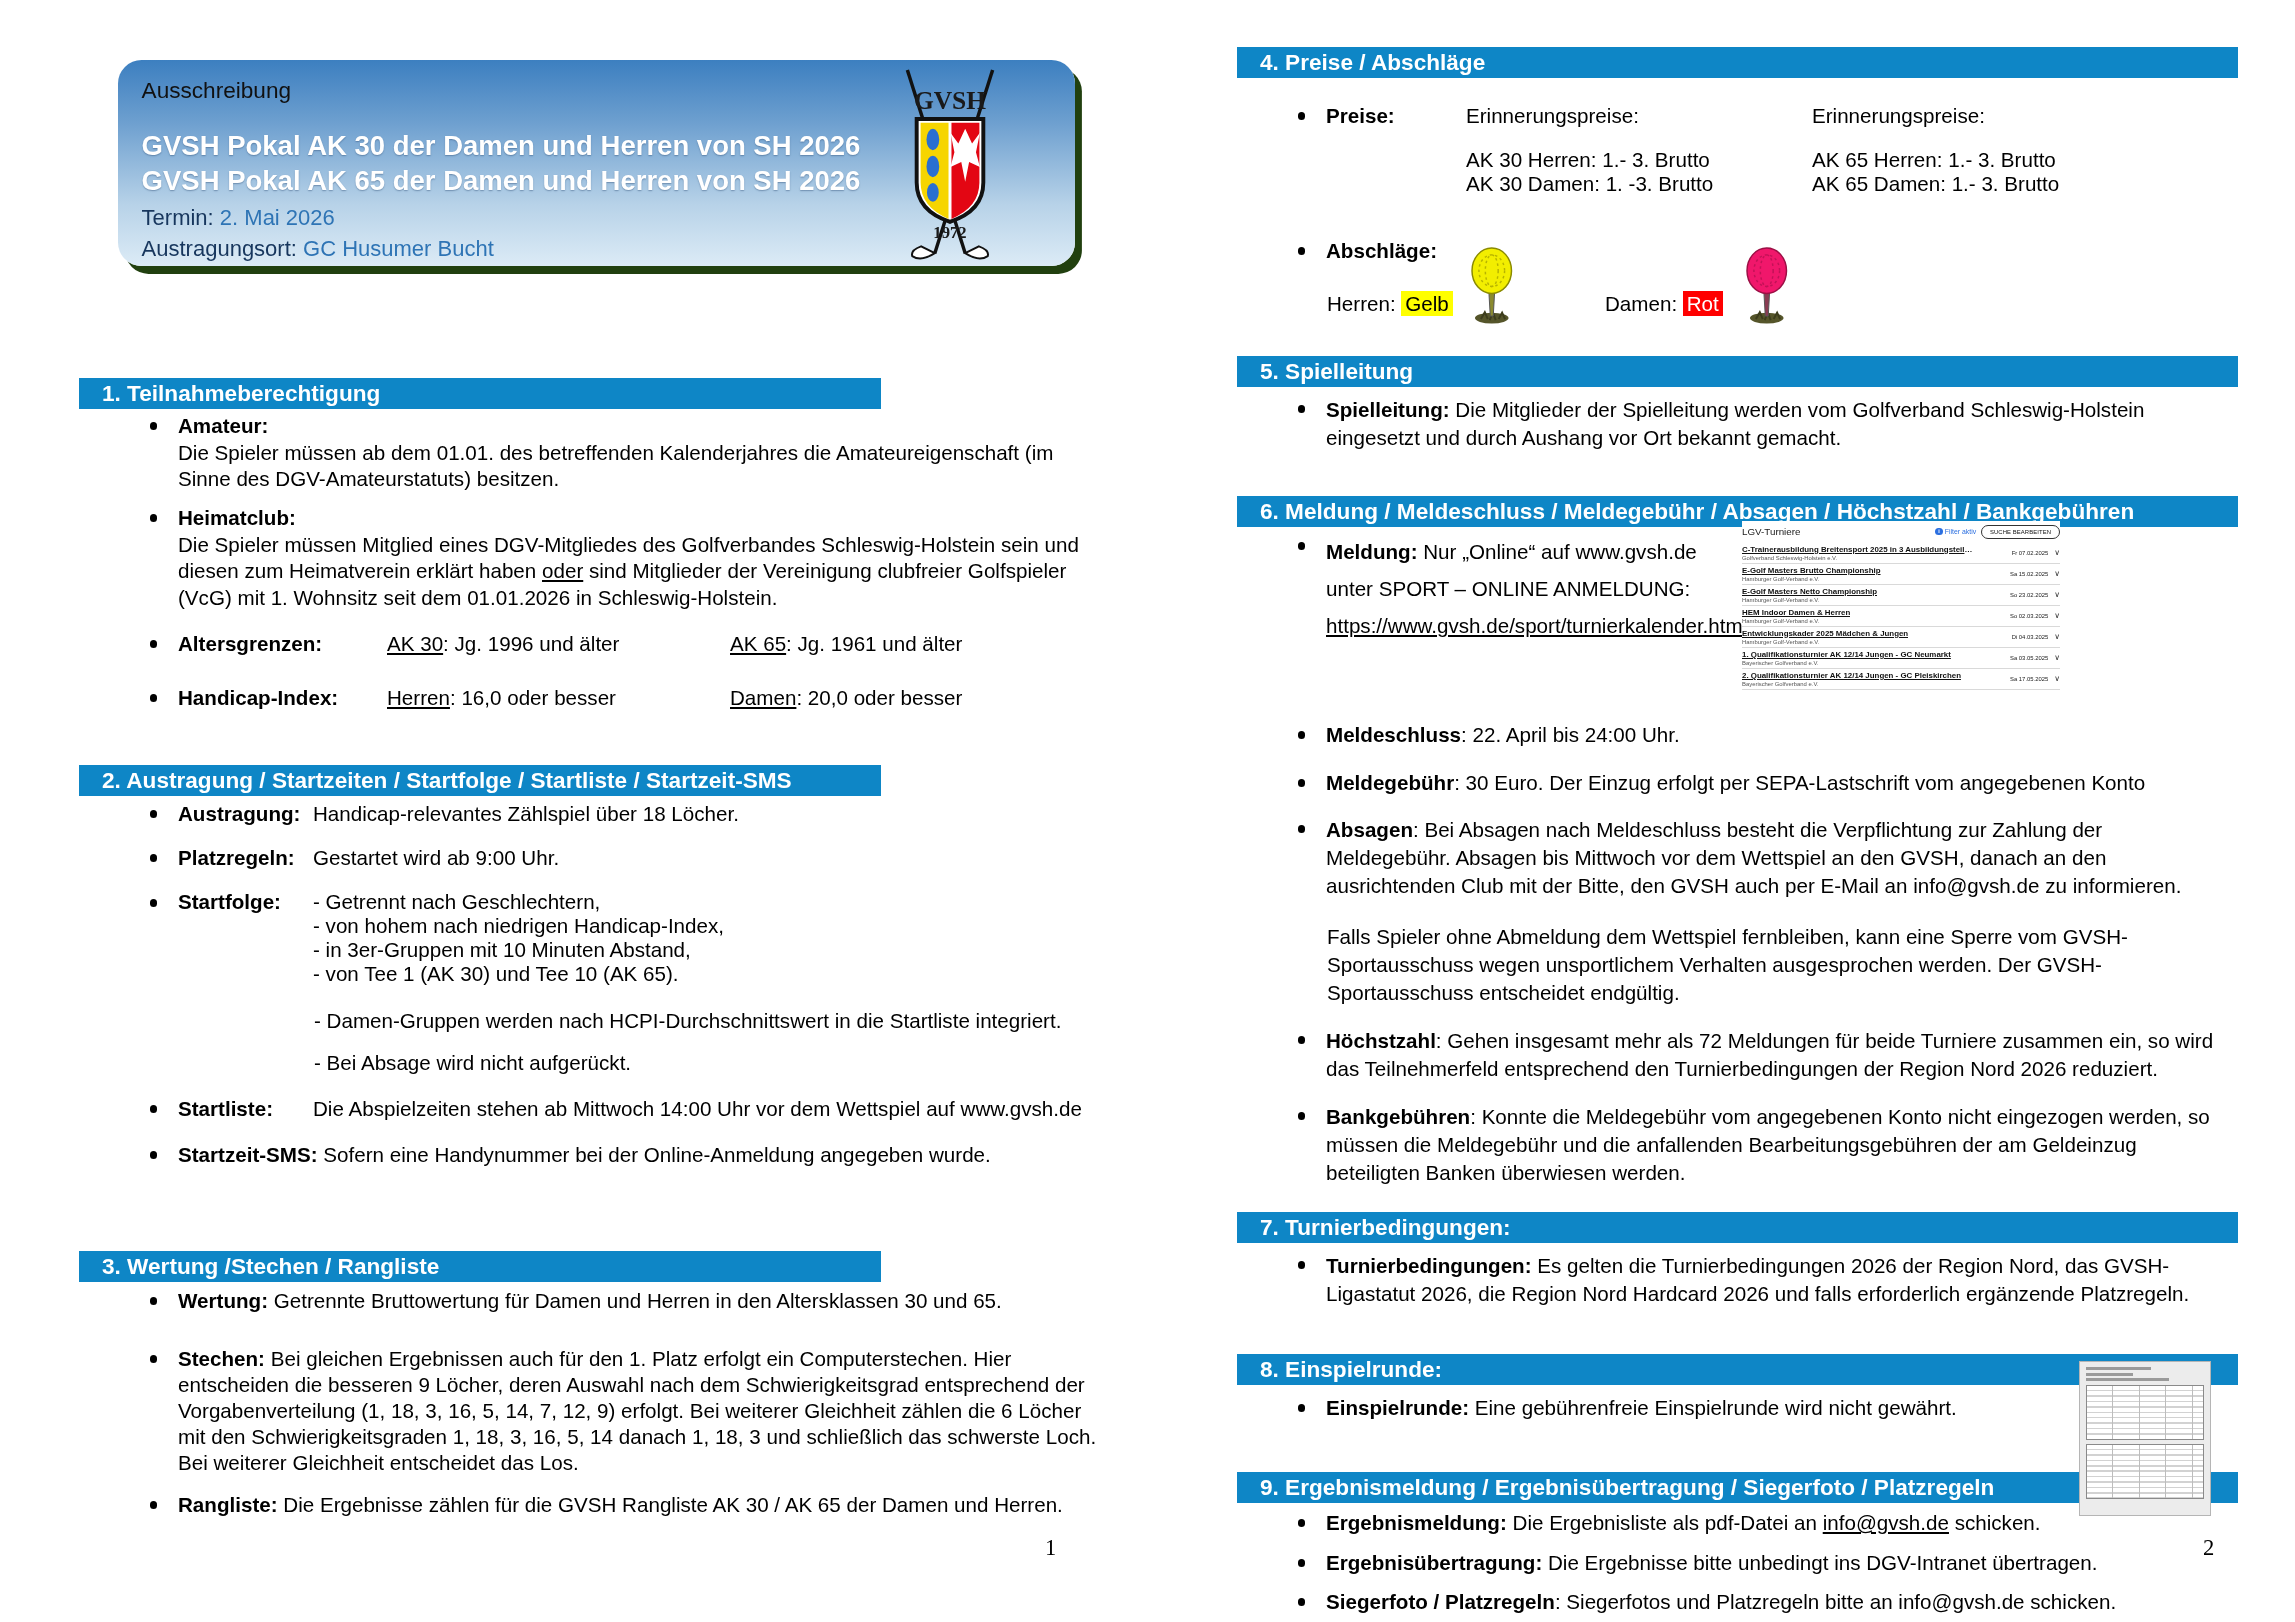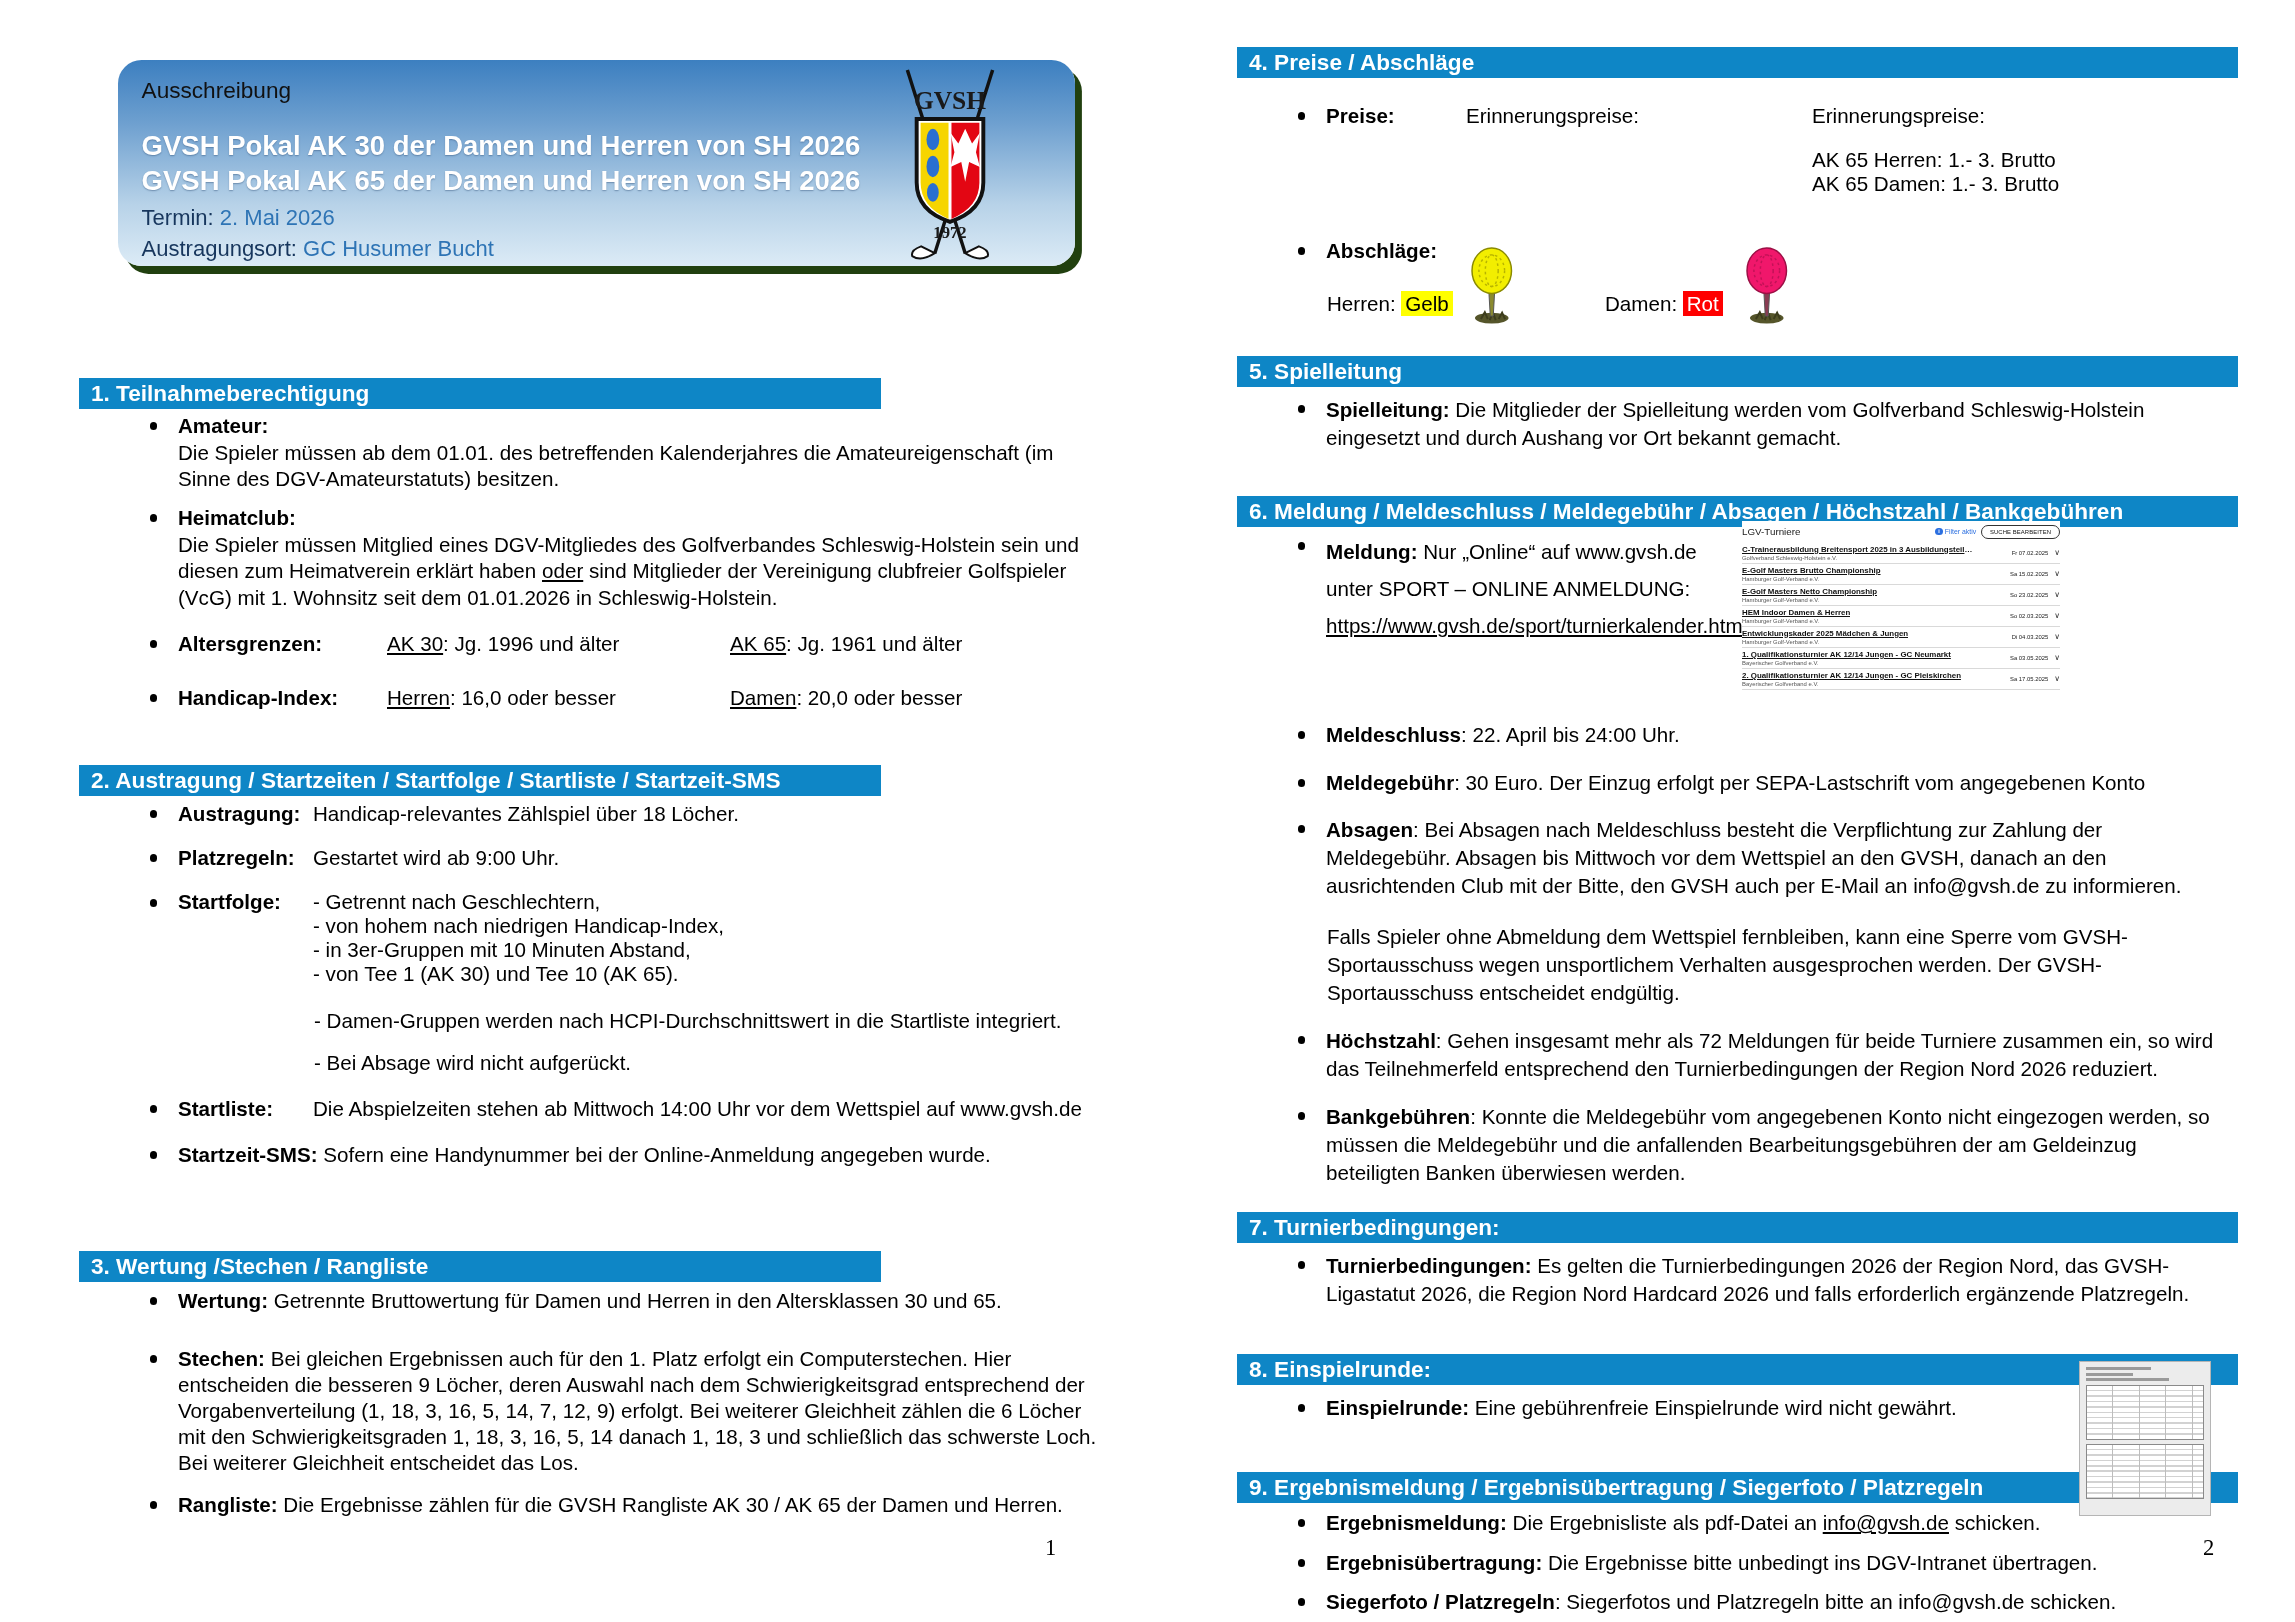--- a/index.html
+++ b/index.html
@@ -3,21 +3,21 @@
 <meta charset="utf-8">
 <style>
   html,body{margin:0;padding:0;background:#fff;}
   .canvas{position:relative;width:2295px;height:1623px;background:#ffffff;
           font-family:"Liberation Sans",sans-serif;font-size:20.6px;color:#000;overflow:hidden;}
   .page{position:absolute;top:0;height:1623px;width:1148px;}
   #p1{left:0;} #p2{left:1148px;}
 
   
   .bar{position:absolute;background:#0e86c6;color:#fff;font-weight:bold;font-size:22.6px;
-       height:31px;line-height:31px;padding-left:12px;box-sizing:border-box;white-space:nowrap;}
+       height:31px;line-height:31px;padding-left:23px;box-sizing:border-box;white-space:nowrap;}
   #p1 .bar{left:79px;width:802px;}
   #p2 .bar{left:89px;width:1001px;}
 
   
   .hero{position:absolute;left:118px;top:60px;width:957px;height:206px;border-radius:23.6px;
         background:linear-gradient(180deg,#3c7fc0 0%,#6d9fcf 30%,#b7d2e8 70%,#dcebf6 100%);
         box-shadow:6.9px 7.9px 0 #21400f;}
   .kicker{position:absolute;left:23.6px;top:17.7px;font-size:22.6px;color:#111;}
   .ht{position:absolute;left:23.6px;color:#fff;font-weight:bold;font-size:27.5px;white-space:nowrap;
       text-shadow:0 1px 1.5px rgba(40,70,110,.45);}
@@ -191,20 +191,24 @@
   </div>
 
   <div class="page" id="p2">
 
     <div class="bar" style="top:47px;">4. Preise / Abschläge</div>
 
     <div class="b row" style="left:146px;top:103px;width:937px;">
       <span class="lbl" style="width:140px;">Preise:</span>
       <span style="width:346px;">
         <div>Erinnerungspreise:</div>
+        <div style="margin-top:18.6px;line-height:23.6px;">
+          <div>AK 30 Herren:  1.- 3. Brutto</div>
+          <div>AK 30 Damen:  1. -3. Brutto</div>
+        </div>
       </span>
       <span>
         <div>Erinnerungspreise:</div>
         <div style="margin-top:18.6px;line-height:23.6px;">
           <div>AK 65 Herren:  1.- 3. Brutto</div>
           <div>AK 65 Damen:  1.- 3. Brutto</div>
         </div>
       </span>
     </div>
 

